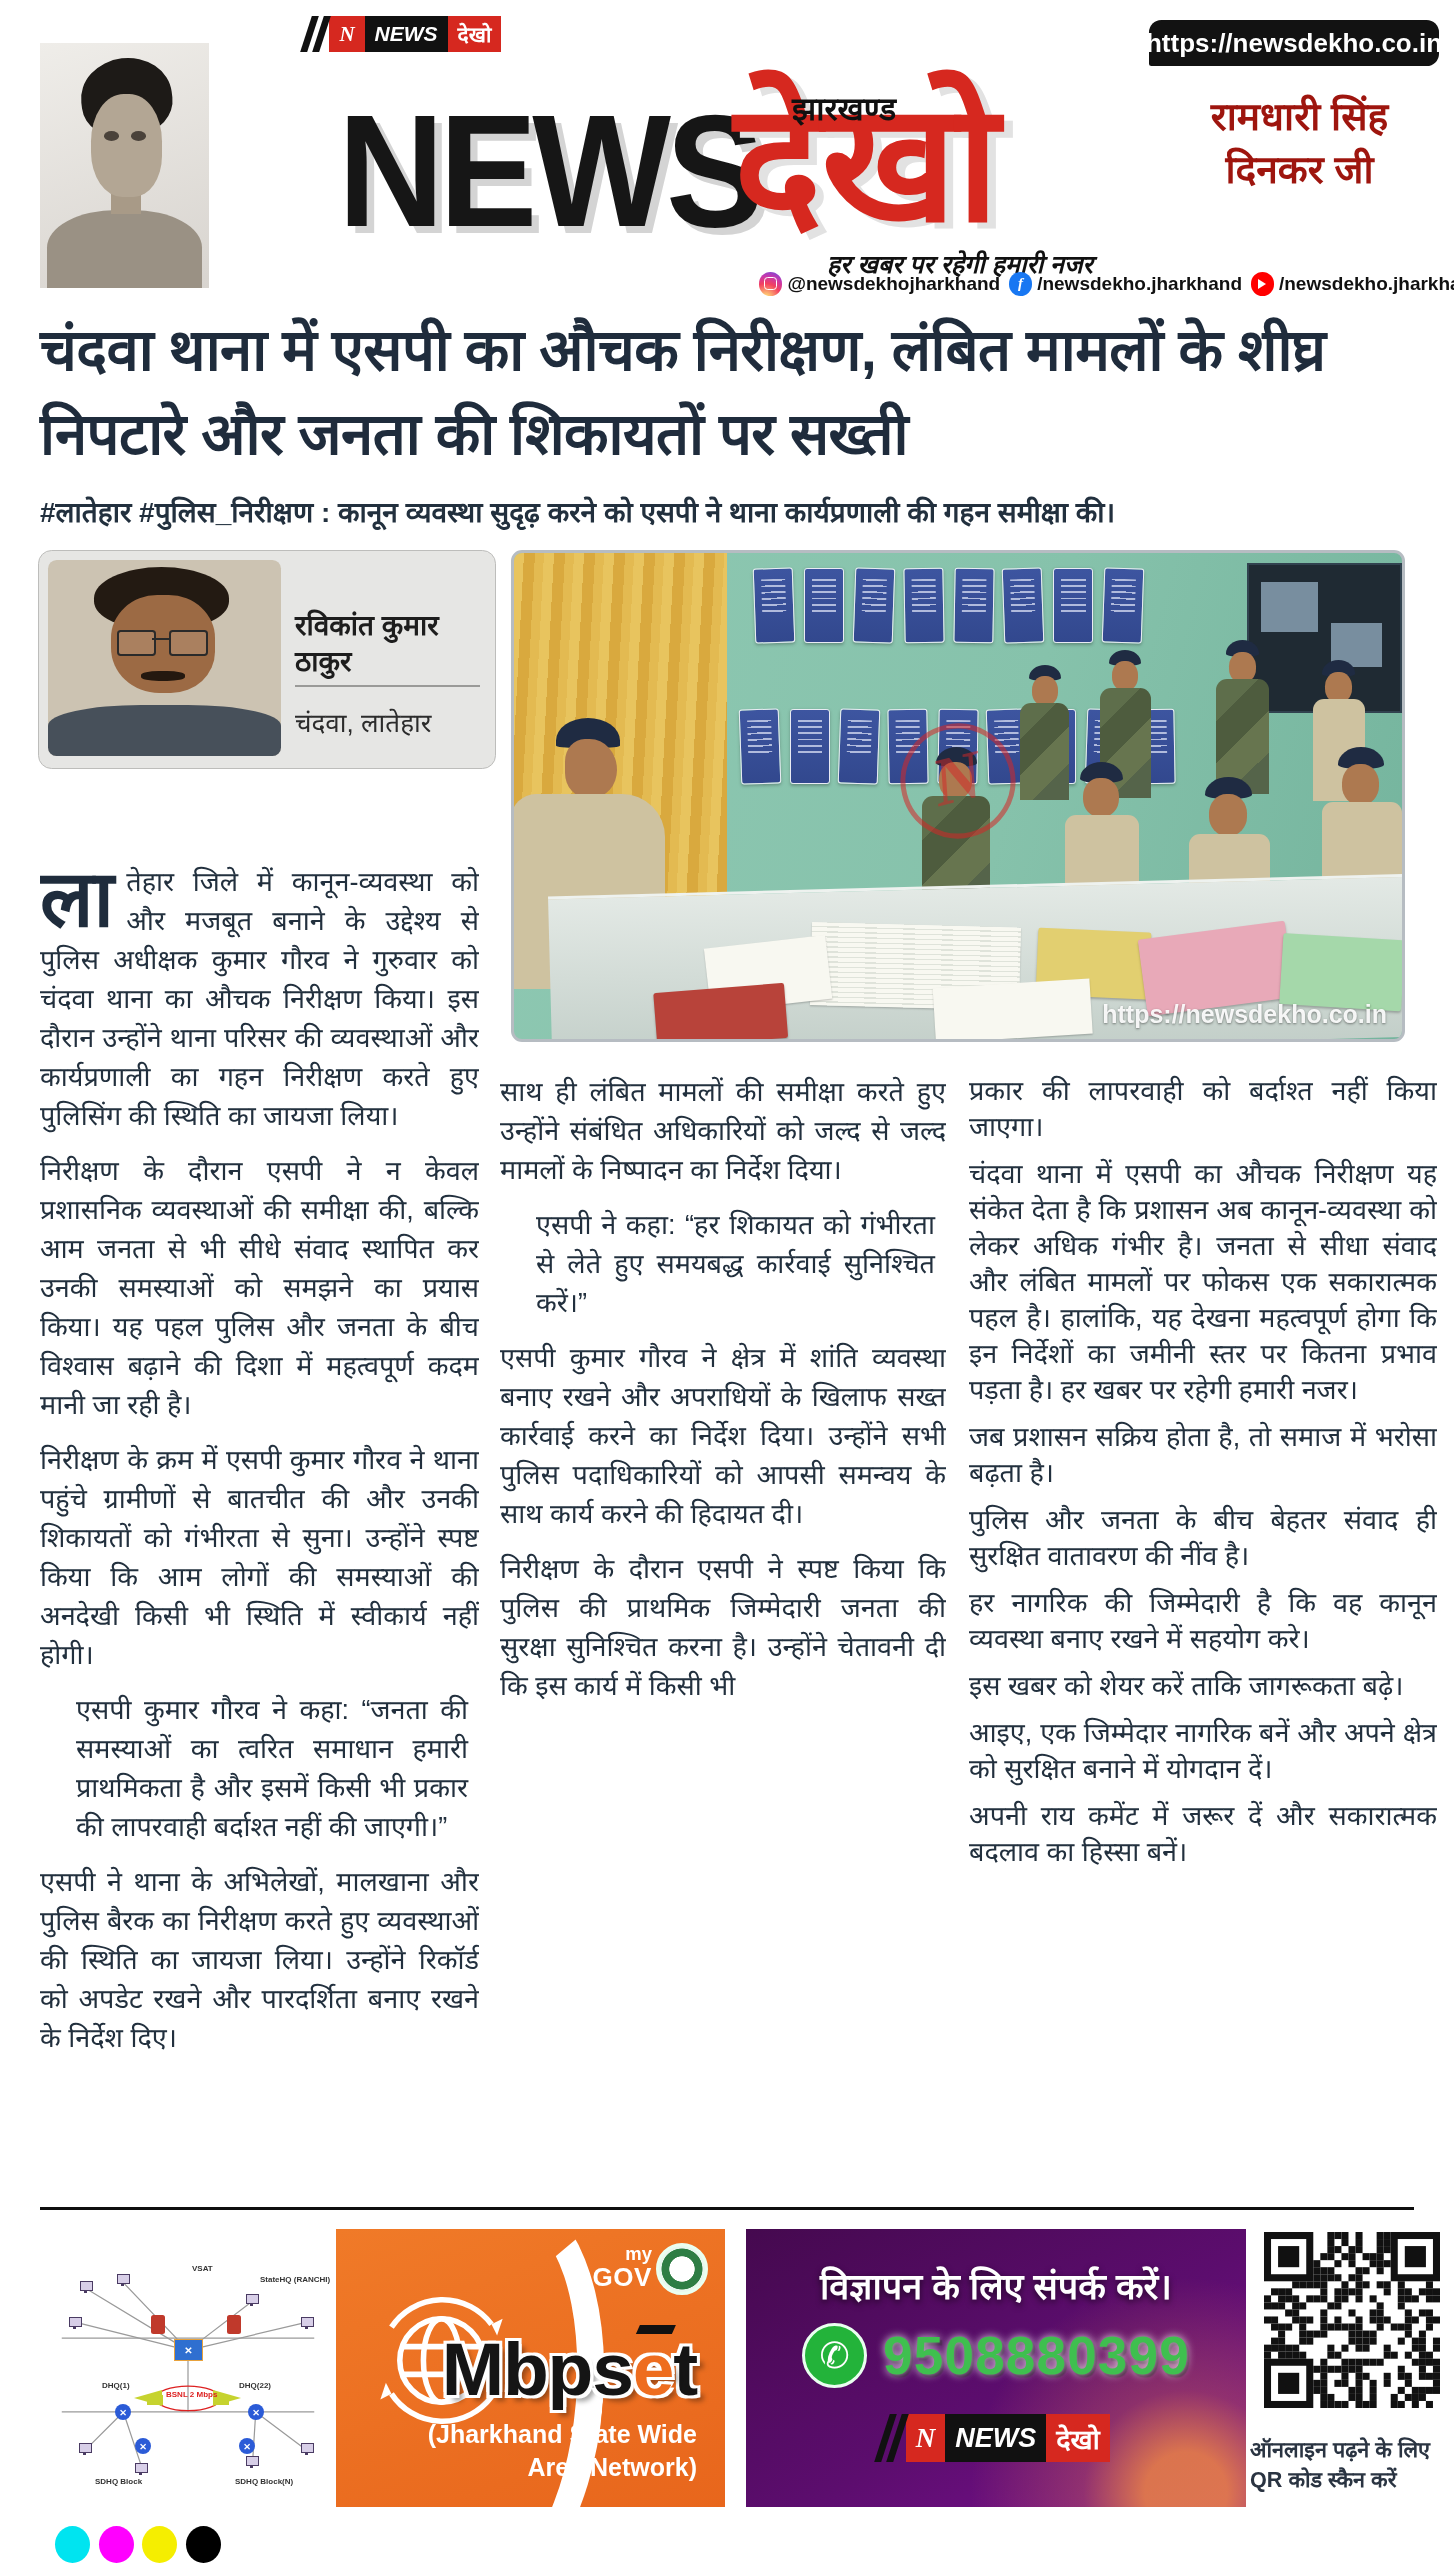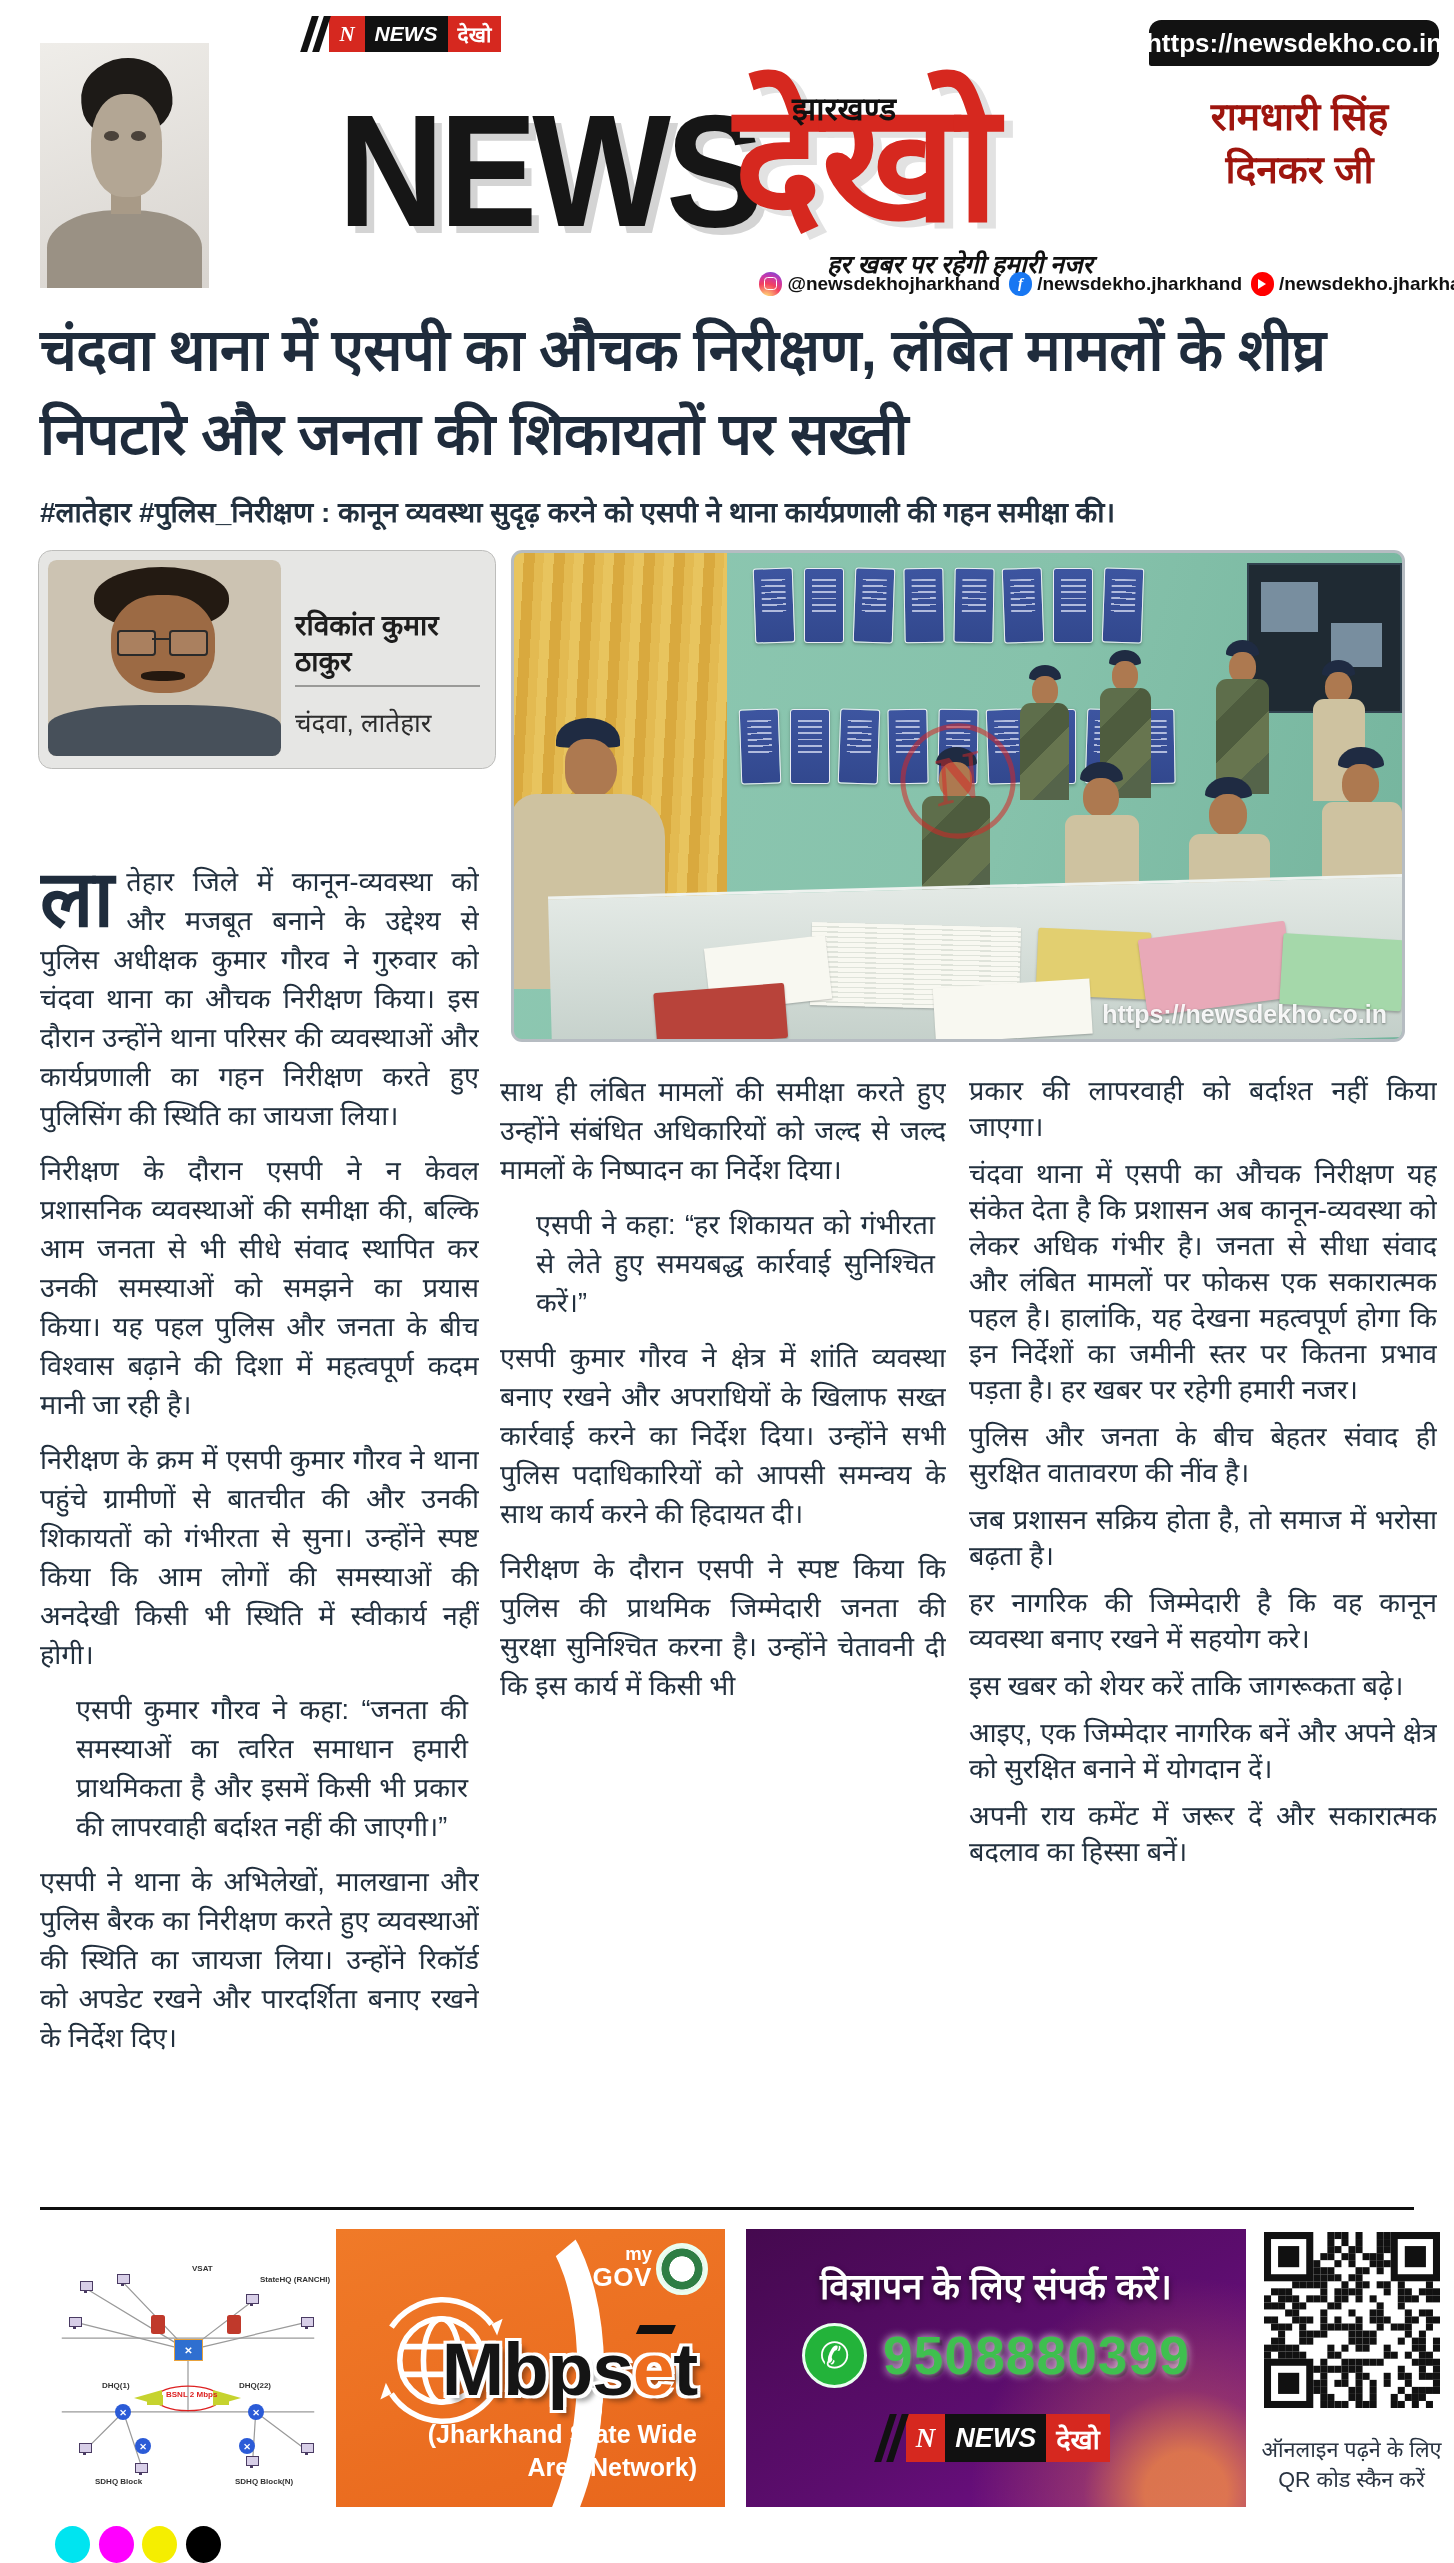--- a/index.html
+++ b/index.html
@@ -151,21 +151,21 @@
   .wa{width:59px;height:59px;border-radius:50%;background:#23b33a;display:flex;align-items:center;justify-content:center;
       color:#fff;font-size:36px;border:3.1px solid #eafff0;}
   .pa-num{font-size:53px;font-weight:900;color:#3fbf4f;letter-spacing:1.2px;
           text-shadow:0 0 8.6px rgba(255,255,255,.85),2.5px 2.5px 1.8px rgba(0,0,0,.5);}
   .pa-logo{position:absolute;left:0;top:185px;width:100%;display:flex;justify-content:center;}
   .pa-logo .badge{height:48px;}
   .pa-logo .bx{font-size:27px;}
   .pa-logo .sl{background:#111;}
 
   .qr-wrap{left:1264px;top:2232px;width:176px;height:176px;background:#fff;}
-  .qr-cap{left:1250px;top:2435px;width:203px;font-size:21.6px;color:#2a3442;text-align:center;line-height:1.4;}
+  .qr-cap{left:1250px;top:2435px;width:203px;font-size:21.6px;color:#2a3442;text-align:left;line-height:1.4;font-weight:bold;}
 
   .dots{left:55px;top:2526px;width:246px;height:37px;display:flex;gap:8.6px;}
   .dot{width:35px;height:37px;border-radius:50%;}
 </style>
 </head>
 <body>
 
 <div class="page">
 
   <div class="abs dinkar">
@@ -333,22 +333,22 @@
   <div class="col col2">
     <p>साथ ही लंबित मामलों की समीक्षा करते हुए उन्होंने संबंधित अधिकारियों को जल्द से जल्द मामलों के निष्पादन का निर्देश दिया।</p>
     <p class="quote">एसपी ने कहा: “हर शिकायत को गंभीरता से लेते हुए समयबद्ध कार्रवाई सुनिश्चित करें।”</p>
     <p>एसपी कुमार गौरव ने क्षेत्र में शांति व्यवस्था बनाए रखने और अपराधियों के खिलाफ सख्त कार्रवाई करने का निर्देश दिया। उन्होंने सभी पुलिस पदाधिकारियों को आपसी समन्वय के साथ कार्य करने की हिदायत दी।</p>
     <p>निरीक्षण के दौरान एसपी ने स्पष्ट किया कि पुलिस की प्राथमिक जिम्मेदारी जनता की सुरक्षा सुनिश्चित करना है। उन्होंने चेतावनी दी कि इस कार्य में किसी भी</p>
   </div>
 
   <div class="col col3">
     <p>प्रकार की लापरवाही को बर्दाश्त नहीं किया जाएगा।</p>
     <p>चंदवा थाना में एसपी का औचक निरीक्षण यह संकेत देता है कि प्रशासन अब कानून-व्यवस्था को लेकर अधिक गंभीर है। जनता से सीधा संवाद और लंबित मामलों पर फोकस एक सकारात्मक पहल है। हालांकि, यह देखना महत्वपूर्ण होगा कि इन निर्देशों का जमीनी स्तर पर कितना प्रभाव पड़ता है। हर खबर पर रहेगी हमारी नजर।</p>
+    <p>जब प्रशासन सक्रिय होता है, तो समाज में भरोसा बढ़ता है।</p>
     <p>पुलिस और जनता के बीच बेहतर संवाद ही सुरक्षित वातावरण की नींव है।</p>
-    <p>जब प्रशासन सक्रिय होता है, तो समाज में भरोसा बढ़ता है।</p>
     <p>हर नागरिक की जिम्मेदारी है कि वह कानून व्यवस्था बनाए रखने में सहयोग करे।</p>
     <p>इस खबर को शेयर करें ताकि जागरूकता बढ़े।</p>
     <p>आइए, एक जिम्मेदार नागरिक बनें और अपने क्षेत्र को सुरक्षित बनाने में योगदान दें।</p>
     <p>अपनी राय कमेंट में जरूर दें और सकारात्मक बदलाव का हिस्सा बनें।</p>
   </div>
 
   <div class="abs divider"></div>
 
   <div class="abs net-ad">
     <svg width="290" height="234" xmlns="http://www.w3.org/2000/svg" viewBox="0 0 470 380">

